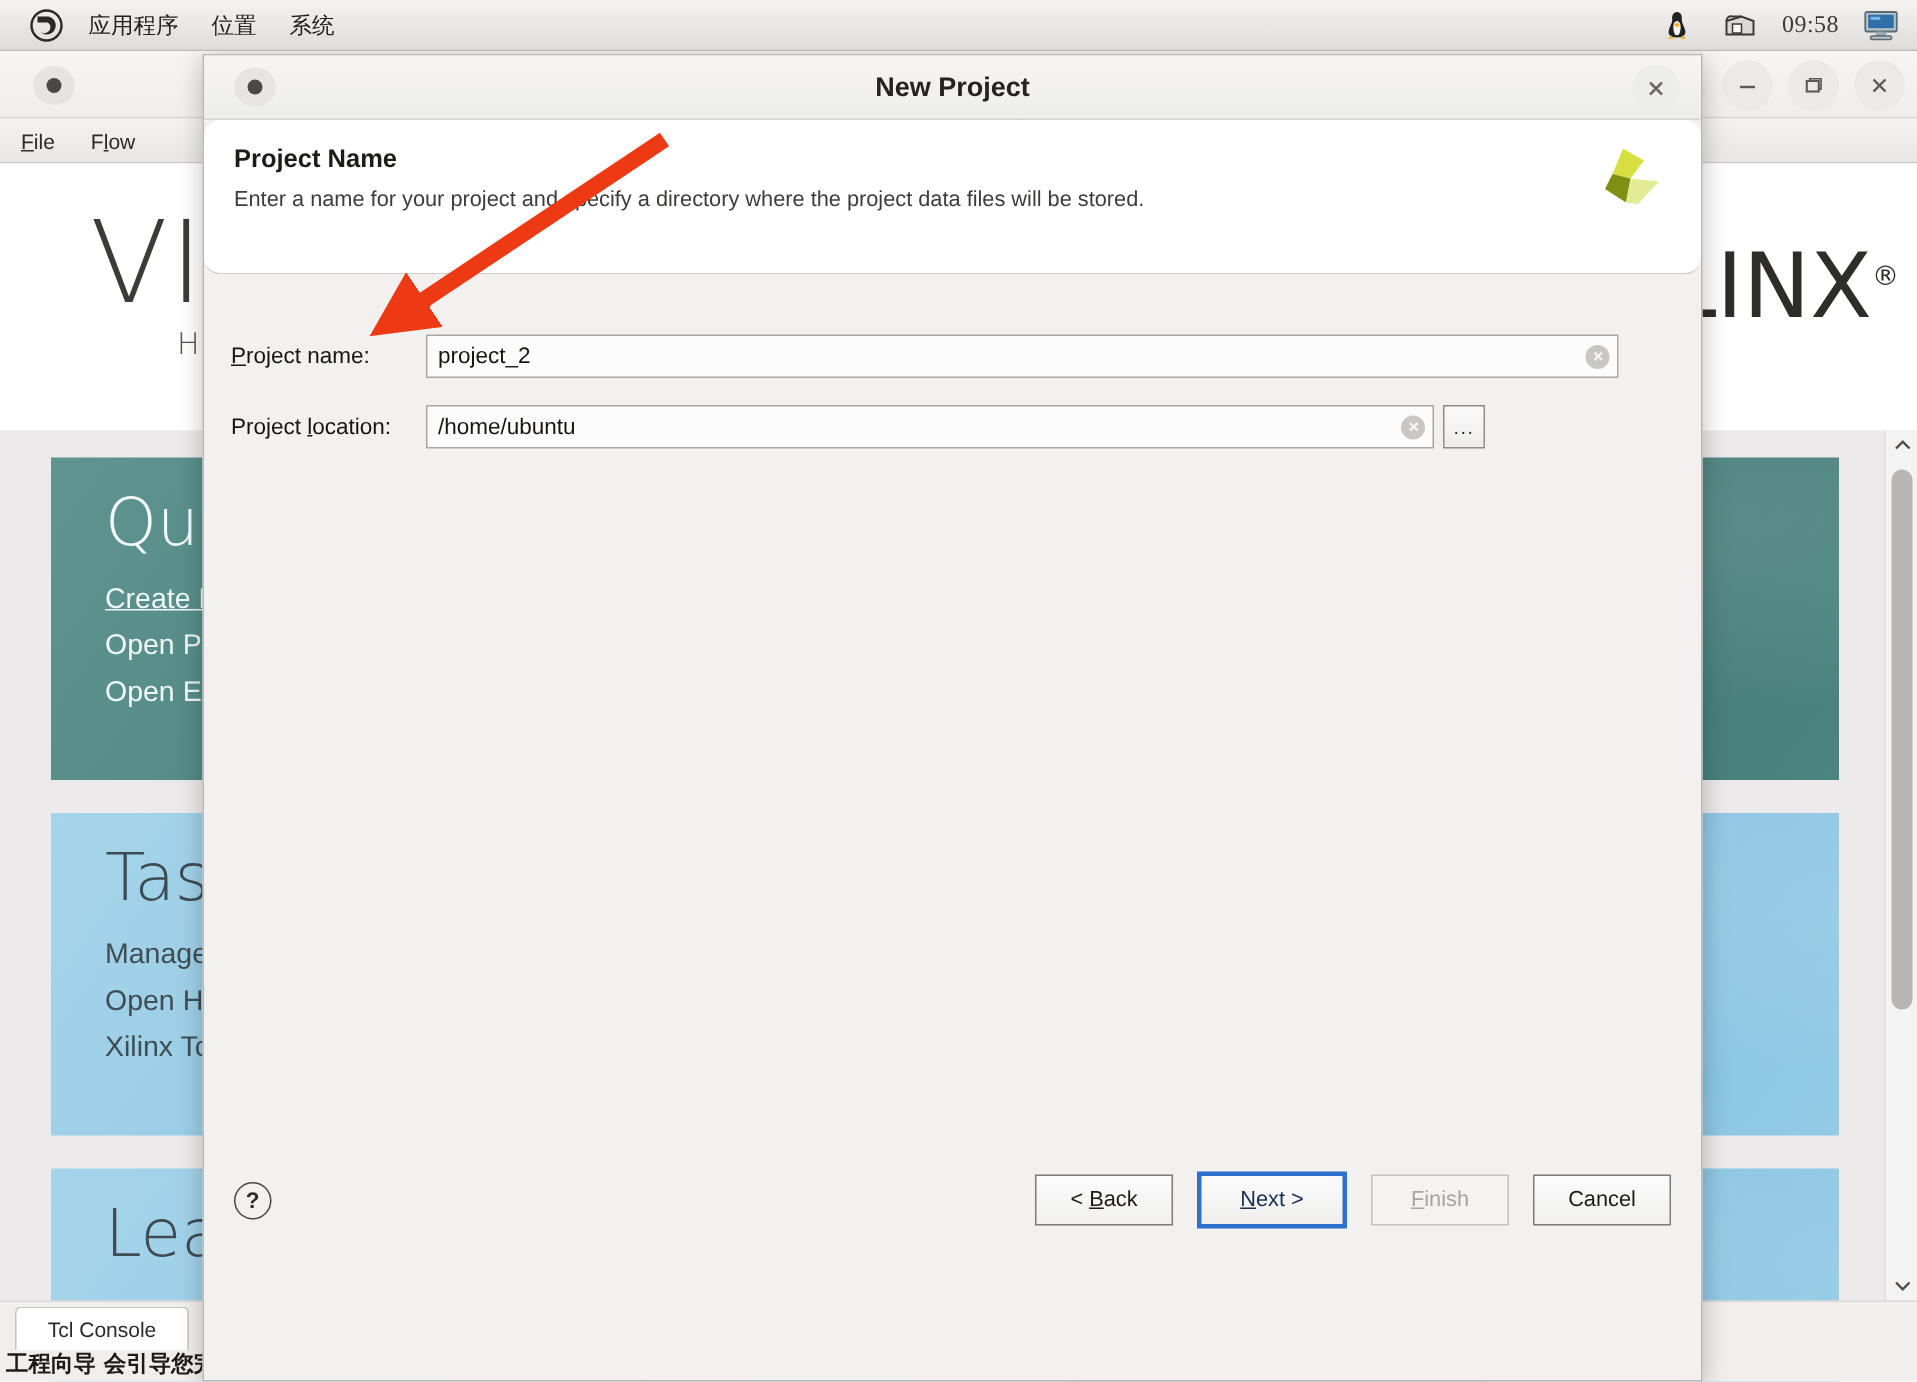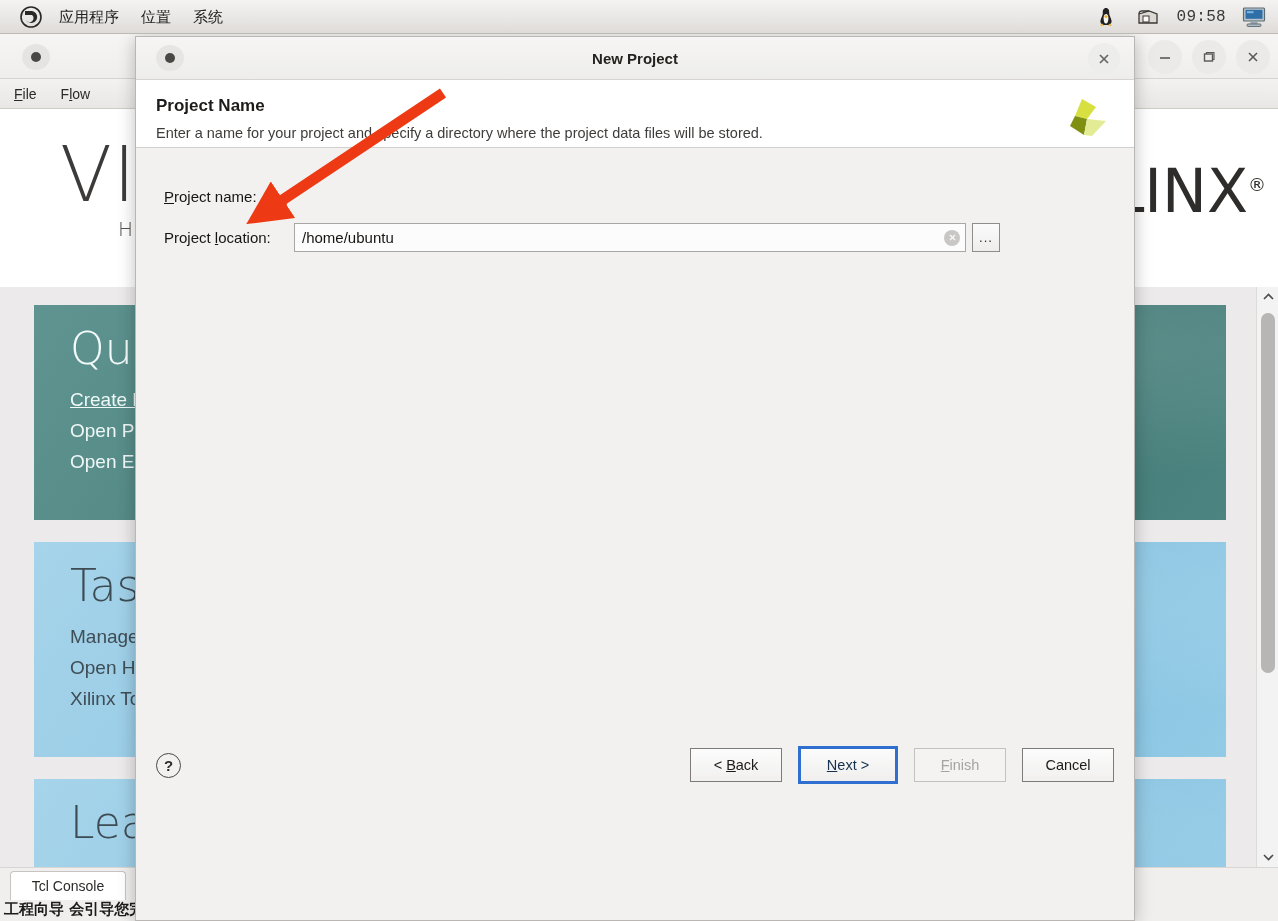--- a/index.html
+++ b/index.html
@@ -22,21 +22,21 @@
   .gnome-left { display: flex; align-items: flex-end; gap: 0px; padding-left: 18px; }
   .gnome-logo { width: 26px; height: 26px; display:flex; align-items:center; justify-content:center; margin-right:4px;}
   .gnome-menu-item {
     font-size: 15px; color: #23211f; padding: 3px 11px; white-space: nowrap;
     font-family: "DejaVu Sans", sans-serif;
   }
   .gnome-right {
     margin-left: auto; display: flex; align-items: center; gap: 14px; padding-right: 10px;
   }
   .tray-icon { width: 28px; height: 26px; display:flex; align-items:center; justify-content:center;}
-  .clock { font-size: 16px; color: #3b3a38; font-family: Liberation Mono, monospace; letter-spacing: .3px;}
+  .clock { font-size: 16px; color: #3b3a38; font-family: Liberation Serif, serif; letter-spacing: .3px;}
 
   
   .vivado-win {
     position: absolute; left: 0; top: 34px; width: 1278px; height: 887px;
     background: #ffffff;
   }
   .vivado-titlebar {
     position: absolute; left: 0; top: 0; width: 1278px; height: 45px;
     background: linear-gradient(180deg, #f6f5f4 0%, #efeeec 100%);
     border-bottom: 1px solid #d5d2cf;
@@ -146,41 +146,42 @@
     position: absolute; left: 135px; top: 36px; width: 1000px; height: 885px;
     background: #f2f1f0; border: 1px solid #b9b6b3;
     box-shadow: 0 3px 16px rgba(0,0,0,.25);
   }
   .dlg-titlebar {
     position: relative; height: 43px; width: 100%;
     background: linear-gradient(180deg, #f6f5f4 0%, #ededeb 100%);
     border-bottom: 1px solid #d6d3d0;
     display: flex; align-items: center; justify-content: center;
   }
-  .dlg-title { font-size: 15px; font-weight: bold; color: #25231f; }
+  .dlg-title { font-size: 18px; font-weight: bold; color: #25231f; }
   .dlg-dot {
     position: absolute; left: 20px; top: 8px; width: 28px; height: 26px; border-radius: 50%;
     background: #e7e5e3; display:flex; align-items:center; justify-content:center;
   }
   .dlg-dot i { width: 10px; height: 10px; border-radius: 50%; background: #4a4845; display:block;}
   .dlg-close {
     position: absolute; right: 14px; top: 6px; width: 32px; height: 32px; border-radius: 50%;
     background: #ededeb; display:flex; align-items:center; justify-content:center;
     color: #6a6764; font-size: 15px;
   }
   .dlg-header {
-    position: relative; background: #ffffff; height: 68px; padding: 16px 18px 0 20px;
+    position: relative; background: #ffffff; height: 103px; padding: 16px 18px 0 20px;
     border-bottom: 1px solid #d2cfcc;
+    border-radius: 11px;
   }
   .dlg-h1 { font-size: 17px; font-weight: bold; color: #1e1c1a; margin-bottom: 9px; }
   .dlg-sub { font-size: 14.5px; color: #3f3d3b; }
   .dlg-logo { position: absolute; right: 24px; top: 16px; width: 56px; height: 50px; }
 
   .dlg-body { position: relative; height: 660px; background: #f2f1f0; padding: 40px 0 0 0; }
-  .form-row { display: flex; align-items: center; margin: 0 0 18px 28px; }
+  .form-row { display: flex; align-items: center; margin: 0 0 18px 18px; }
   .form-label { font-size: 15px; color: #171512; width: 130px; }
   .form-label u { text-decoration: underline; }
   .txtfield {
     position: relative; height: 29px; background: #fcfcfc;
     border: 1px solid #a9a6a3; display: flex; align-items: center; padding: 0 28px 0 7px;
     font-size: 15px; color: #171512;
   }
   .txt-name { width: 795px; }
   .txt-loc { width: 672px; }
   .clear-ic {
@@ -347,20 +348,29 @@
           <polygon points="21,20 33,23 30,39 16,30" fill="#7f8f12"></polygon>
           <polygon points="33,23 52,25 38,40 30,39" fill="#e3eb94"></polygon>
         </svg>
       </div>
     </div>
 
     <div class="dlg-body">
 
       <div class="form-row">
         <div class="form-label"><u>P</u>roject name:</div>
+        <div class="txtfield txt-name">
+          <span>project_2</span>
+          <span class="clear-ic">
+            <svg width="11" height="11" viewBox="0 0 11 11">
+              <line x1="3" y1="3" x2="8" y2="8" stroke="#f6f6f6" stroke-width="1.5"></line>
+              <line x1="8" y1="3" x2="3" y2="8" stroke="#f6f6f6" stroke-width="1.5"></line>
+            </svg>
+          </span>
+        </div>
       </div>
 
       <div class="form-row">
         <div class="form-label">Project <u>l</u>ocation:</div>
         <div class="txtfield txt-loc">
           <span>/home/ubuntu</span>
           <span class="clear-ic">
             <svg width="11" height="11" viewBox="0 0 11 11">
               <line x1="3" y1="3" x2="8" y2="8" stroke="#f6f6f6" stroke-width="1.5"></line>
               <line x1="8" y1="3" x2="3" y2="8" stroke="#f6f6f6" stroke-width="1.5"></line>

